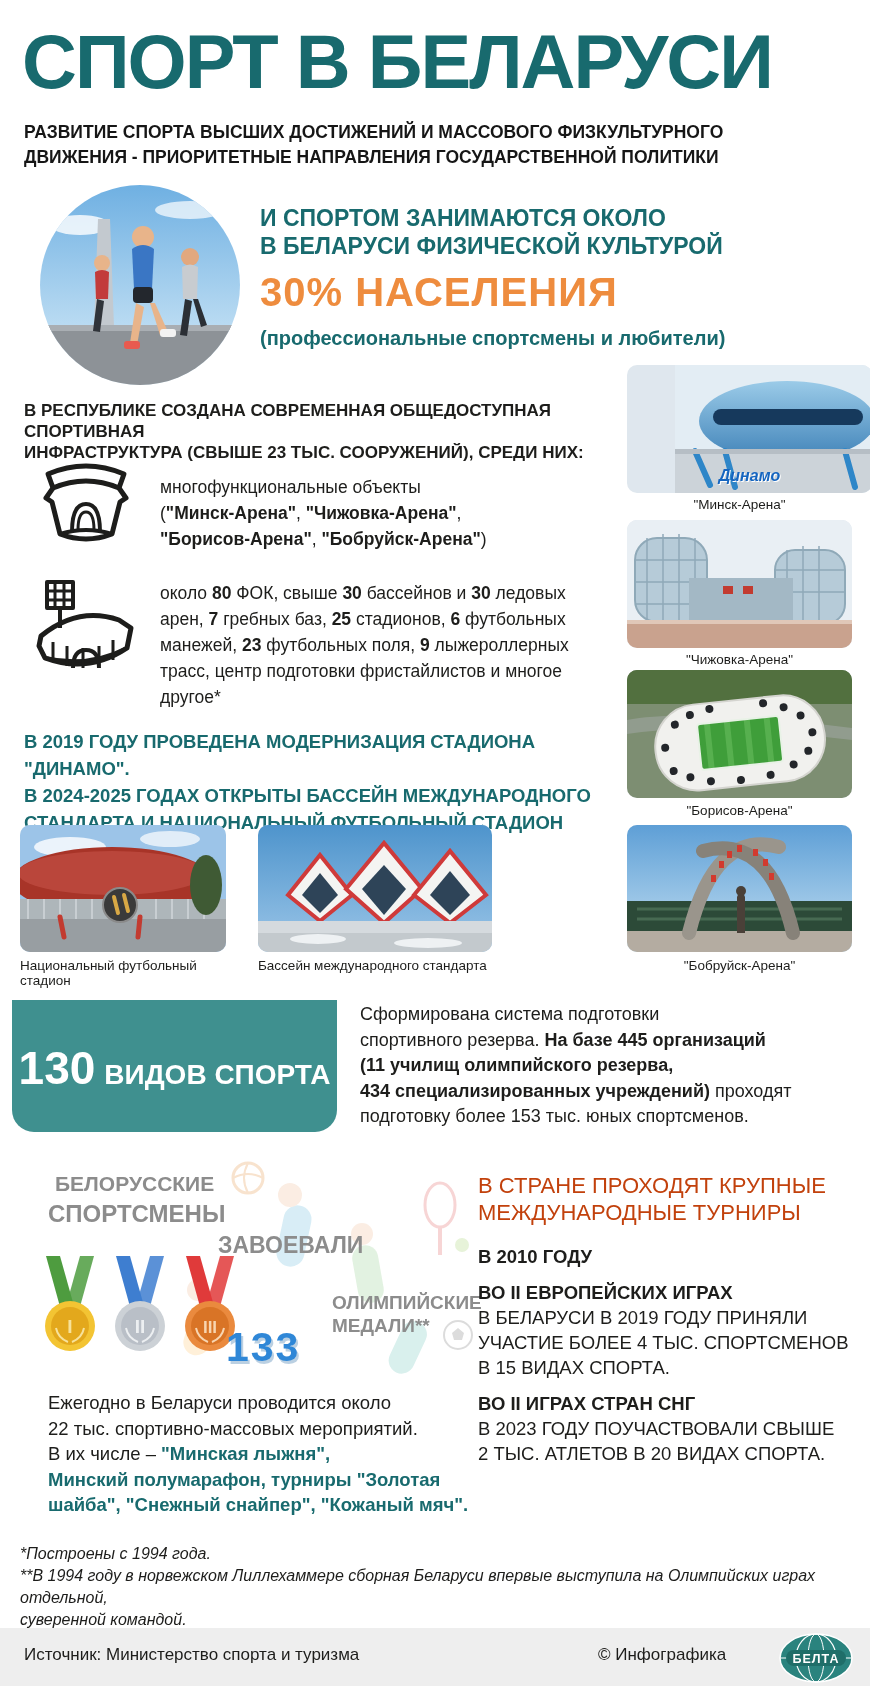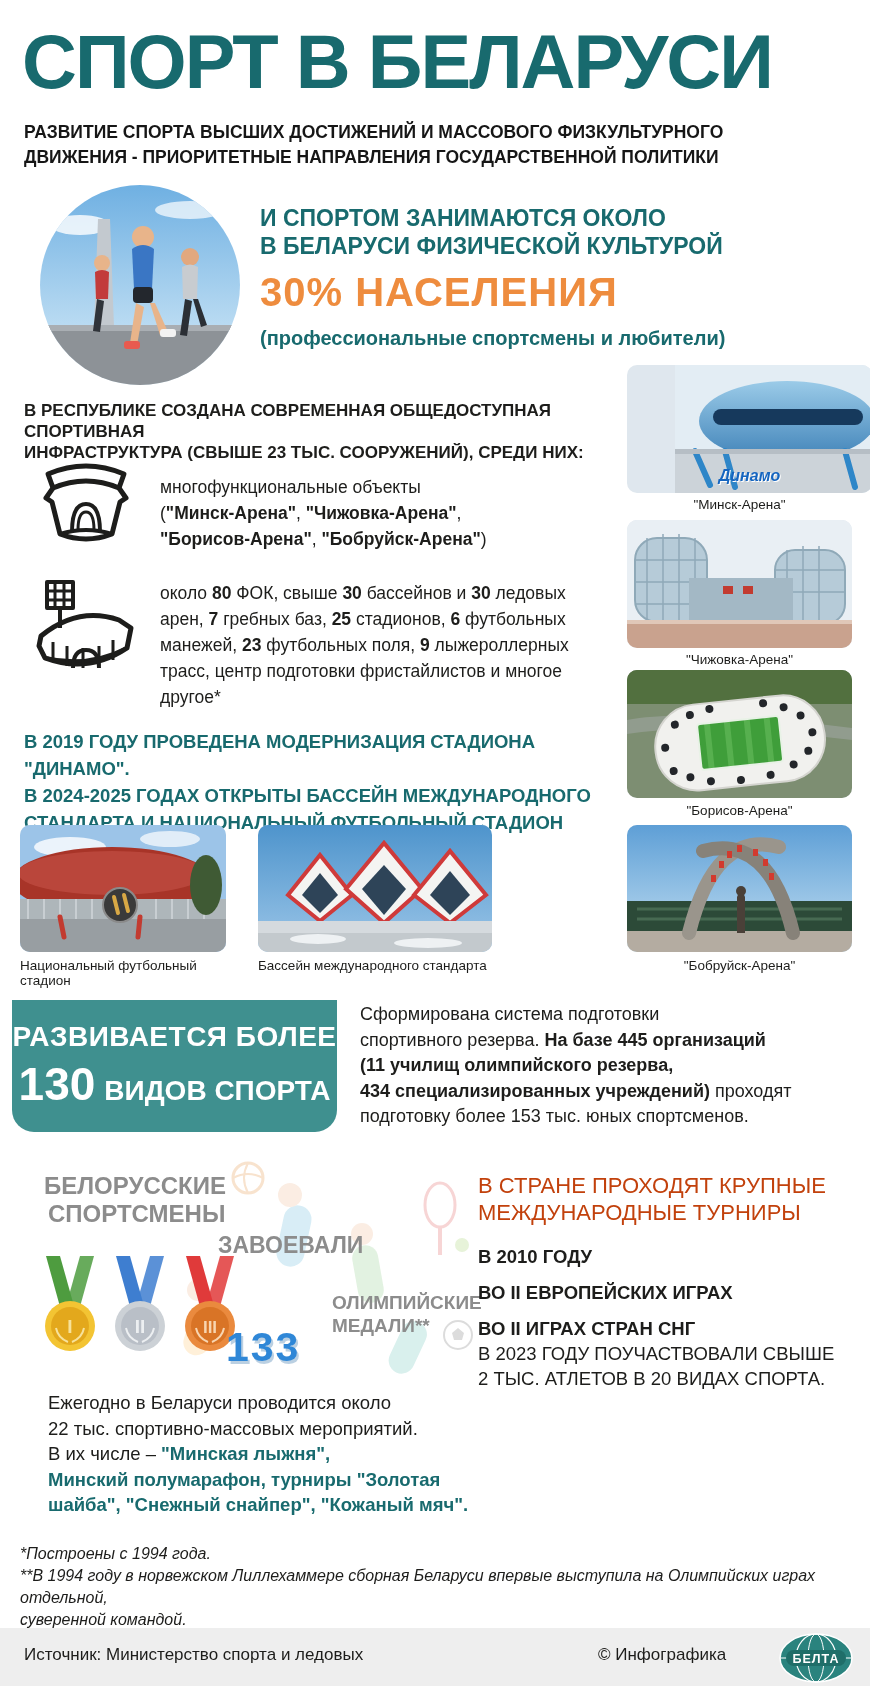--- a/index.html
+++ b/index.html
@@ -27,21 +27,21 @@
   .cap-center{text-align:center;}
   .teal-block{left:12px;top:1000px;width:325px;height:132px;background:#3f908f;
               border-radius:0 0 22px 22px;display:flex;flex-direction:column;
               align-items:center;justify-content:center;color:#fff;}
   .tb-line1{font-size:28px;font-weight:800;letter-spacing:0.5px;}
   .tb-line2{display:flex;align-items:baseline;margin-top:4px;}
   .tb-num{font-size:46px;font-weight:800;margin-right:9px;}
   .tb-rest{font-size:28px;font-weight:800;}
   .reserve{left:360px;top:1002px;width:505px;font-size:18px;line-height:25.5px;}
   .gray-label{color:#8c8c8c;font-weight:600;}
-  .bel1{left:44px;top:1172px;font-size:24px;}
+  .bel1{left:55px;top:1172px;font-size:21px;}
   .bel2{left:48px;top:1200px;font-size:24px;}
   .bel3{left:218px;top:1232px;font-size:23px;}
   .count133{left:226px;top:1324px;font-size:41px;font-weight:800;color:#2f87d7;
             text-shadow:2px 3px 0 rgba(31,98,160,0.30);letter-spacing:2px;}
   .oly1{left:332px;top:1292px;font-size:19px;}
   .oly2{left:332px;top:1315px;font-size:19px;}
   .medal{top:1256px;width:64px;height:96px;}
   .events{left:48px;top:1390px;width:430px;font-size:18.5px;line-height:25.5px;}
   .tour-head{left:478px;top:1172px;width:385px;font-size:22px;line-height:27px;
              font-weight:400;color:#c2410c;}
@@ -280,21 +280,20 @@
       <polygon points="192,46 212,70 192,90 172,70" fill="#2e4458"></polygon>
       <rect y="96" width="234" height="12" fill="#d5dade"></rect>
       <rect y="108" width="234" height="19" fill="#c3c9cd"></rect>
       <ellipse cx="60" cy="114" rx="28" ry="5" fill="#eef1f3"></ellipse>
       <ellipse cx="170" cy="118" rx="34" ry="5" fill="#eef1f3"></ellipse>
     </svg>
   </div>
   <div class="abs caption" style="left:258px;top:958px;width:234px;">Бассейн международного стандарта</div>
 
   <div class="abs teal-block">
-    <div class="tb-line1">РАЗВИВАЕТСЯ БОЛЕЕ</div>
     <div class="tb-line2">
       <span class="tb-num">130</span>
       <span class="tb-rest">ВИДОВ СПОРТА</span>
     </div>
   </div>
 
   <div class="abs reserve pre"><span>Сформирована система подготовки
 спортивного резерва. </span><span class="b">На базе 445 организаций
 (11 училищ олимпийского резерва,
 434 специализированных учреждений)</span><span> проходят
@@ -362,34 +361,37 @@
 шайба", "Снежный снайпер", "Кожаный мяч".</span></div>
 
   <div class="abs tour-head pre">В СТРАНЕ ПРОХОДЯТ КРУПНЫЕ
 МЕЖДУНАРОДНЫЕ ТУРНИРЫ</div>
   <div class="abs tour-items">
     <div>
       <div class="tour-item-title">В 2010 ГОДУ</div>
     </div>
     <div>
       <div class="tour-item-title">ВО II ЕВРОПЕЙСКИХ ИГРАХ</div>
+      <div class="tour-item-body pre">В БЕЛАРУСИ В 2019 ГОДУ ПРИНЯЛИ
+УЧАСТИЕ БОЛЕЕ 4 ТЫС. СПОРТСМЕНОВ
+В 15 ВИДАХ СПОРТА.</div>
     </div>
     <div>
       <div class="tour-item-title">ВО II ИГРАХ СТРАН СНГ</div>
       <div class="tour-item-body pre">В 2023 ГОДУ ПОУЧАСТВОВАЛИ СВЫШЕ
 2 ТЫС. АТЛЕТОВ В 20 ВИДАХ СПОРТА.</div>
     </div>
   </div>
 
   <div class="abs footnotes pre">*Построены с 1994 года.
 **В 1994 году в норвежском Лиллехаммере сборная Беларуси впервые выступила на Олимпийских играх отдельной,
 суверенной командой.</div>
 
   <div class="abs footer"></div>
-  <div class="abs footer-src">Источник: Министерство спорта и ледовых</div>
+  <div class="abs footer-src">Источник: Министерство спорта и туризма</div>
   <div class="abs footer-credit">© Инфографика</div>
   <svg class="abs footer-logo" viewBox="0 0 76 52">
     <ellipse cx="38" cy="26" rx="36" ry="24" fill="#2a837e"></ellipse>
     <ellipse cx="38" cy="26" rx="36" ry="24" fill="none" stroke="#ffffff" stroke-width="1.5"></ellipse>
     <ellipse cx="38" cy="26" rx="20" ry="24" fill="none" stroke="#ffffff" stroke-width="1.2"></ellipse>
     <ellipse cx="38" cy="26" rx="8" ry="24" fill="none" stroke="#ffffff" stroke-width="1"></ellipse>
     <line x1="2" y1="26" x2="74" y2="26" stroke="#ffffff" stroke-width="1.2"></line>
     <rect x="8" y="18" width="60" height="16" rx="8" fill="#1f6e69"></rect>
     <text x="38" y="30.5" text-anchor="middle" font-size="12.5" font-weight="bold" fill="#ffffff" letter-spacing="1">БЕЛТА</text>
   </svg>

